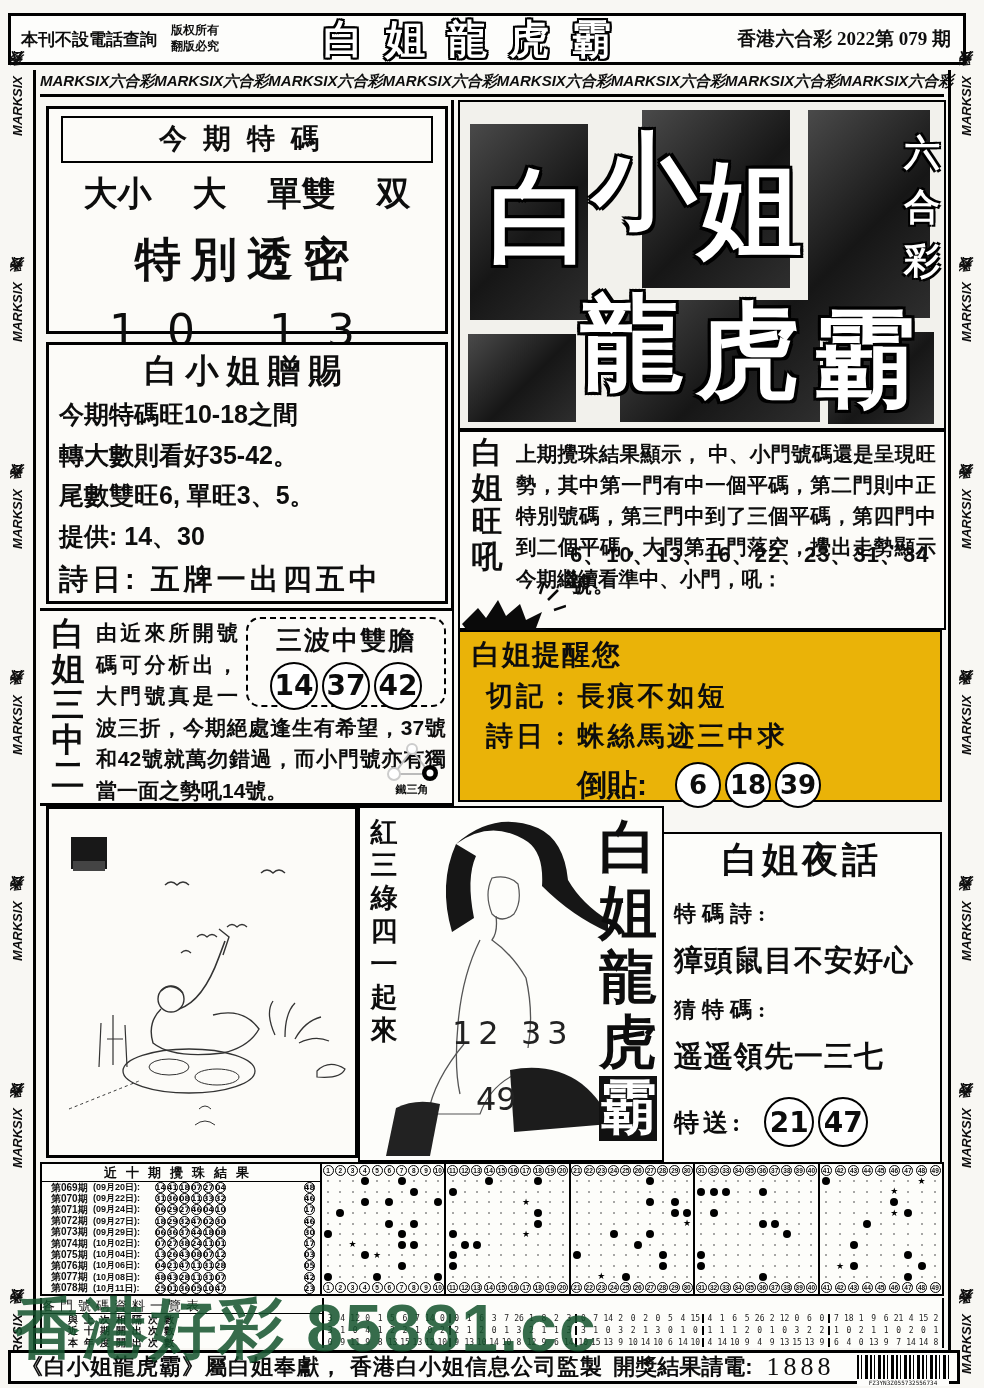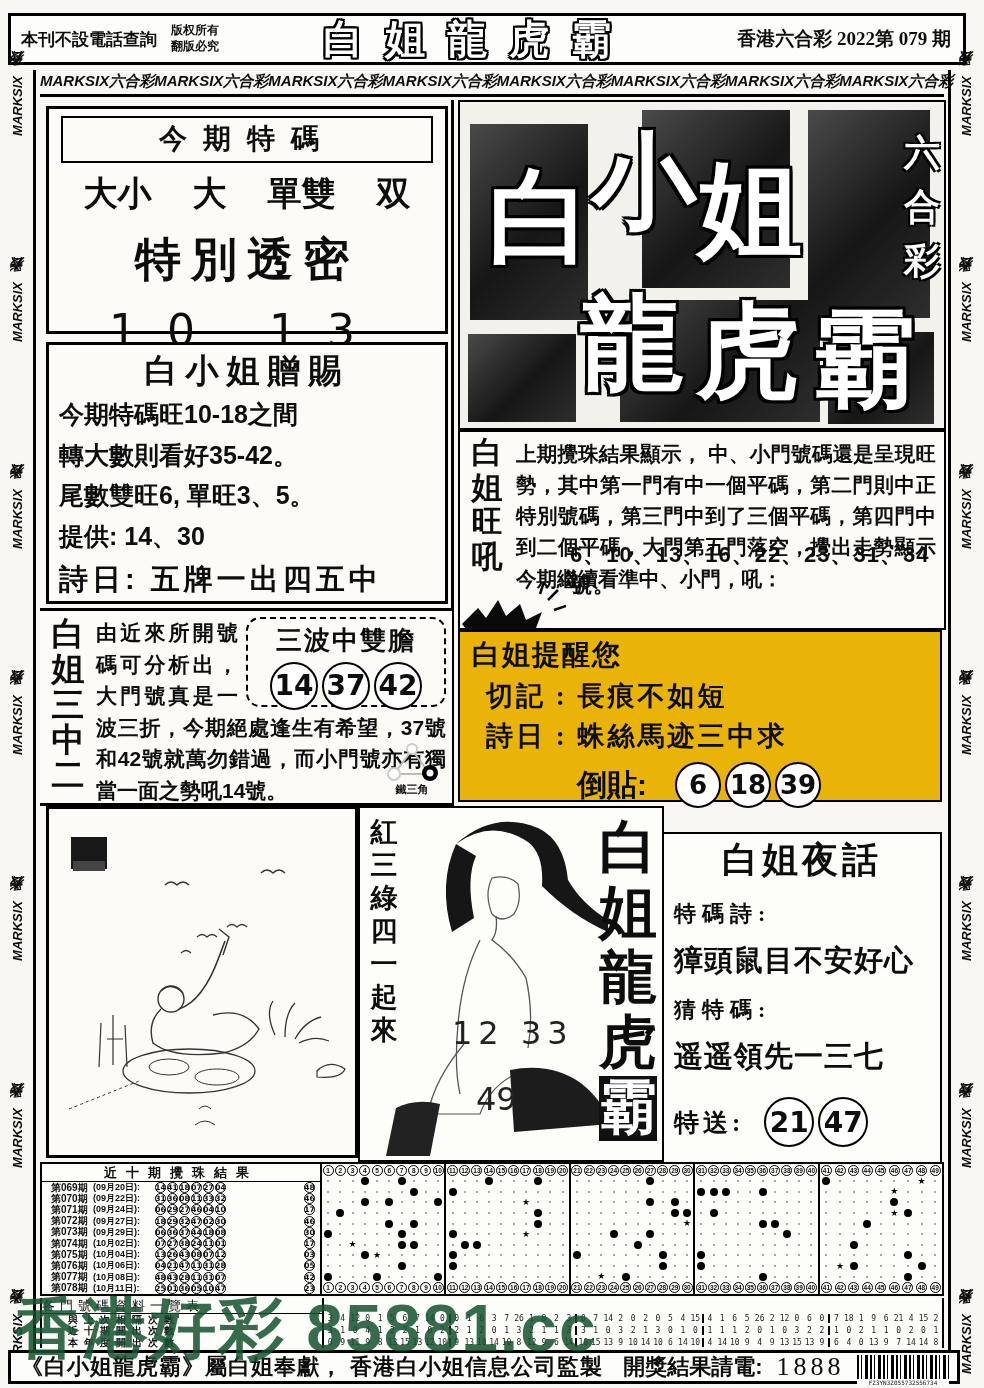--- a/index.html
+++ b/index.html
@@ -164,21 +164,21 @@
               padding-left:26px;}
   #stats-grid{flex:1;display:flex;flex-direction:column;padding-top:15px;box-sizing:border-box;}
   .stat-row{display:flex;flex:1;align-items:center;}
   .stat-val{flex:1;text-align:center;font-size:8px;font-family:"DejaVu Sans Mono",monospace;color:#222;}
   .stat-val.gsep{border-left:2px solid #000;}
 
   
   #footer-bar{position:absolute;left:8px;top:1350px;width:952px;height:34px;border:3px solid #000;
               display:flex;align-items:center;background:#fdfdfb;box-sizing:border-box;}
   .ft-left{font-size:22px;font-weight:800;margin-left:10px;white-space:nowrap;letter-spacing:1px;}
-  .ft-phone-label{font-size:22px;font-weight:800;margin-left:20px;white-space:nowrap;}
+  .ft-phone-label{font-size:22px;font-weight:800;margin-left:10px;white-space:nowrap;}
   .ft-phone{font-size:26px;font-family:"Liberation Serif",serif;margin-left:14px;letter-spacing:4px;}
   #barcode{margin-left:auto;margin-right:8px;width:92px;height:24px;
            background:repeating-linear-gradient(90deg,#000 0 2px,#fff 2px 4px,#000 4px 5px,#fff 5px 8px,
                       #000 8px 11px,#fff 11px 13px);position:relative;}
   #barcode span{position:absolute;left:0;right:0;bottom:-7px;font-size:6px;text-align:center;
                 font-family:"DejaVu Sans Mono",monospace;background:#fdfdfb;}
 
   #watermark{position:absolute;left:14px;top:1284px;font-size:66px;font-weight:800;white-space:nowrap;
              z-index:60;font-family:"Liberation Sans",sans-serif;letter-spacing:2px;opacity:.85;}
 

